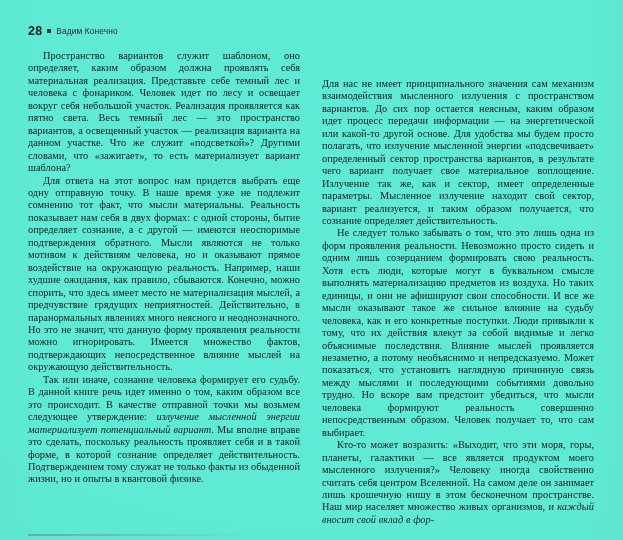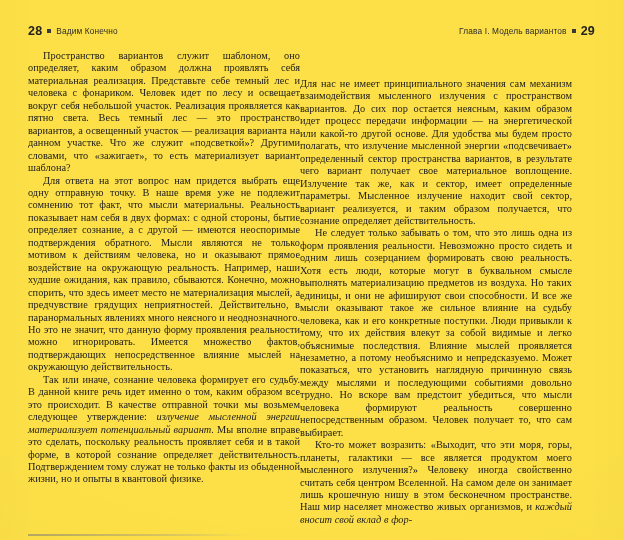--- a/index.html
+++ b/index.html
@@ -12,21 +12,21 @@
     width: 623px;
     height: 540px;
     overflow: hidden;
     font-family: "Liberation Serif", "DejaVu Serif", serif;
     color: #1a1a1a;
   }
   .page {
     position: relative;
     width: 623px;
     height: 540px;
-    background: #fde047;
+    background: #5eead4;
     box-sizing: border-box;
   }
   
   .paper-tone {
     position: absolute;
     inset: 0;
     background:
       radial-gradient(ellipse 120% 90% at 50% 40%, rgba(255,255,255,0) 60%, rgba(0,0,0,0.018) 100%),
       linear-gradient(90deg, rgba(0,0,0,0.012) 0%, rgba(255,255,255,0) 6%, rgba(255,255,255,0) 94%, rgba(0,0,0,0.012) 100%);
     pointer-events: none;
@@ -71,20 +71,21 @@
     top: 0px;
   }
 
   
   .columns {
     position: absolute;
     top: 50px;
     left: 28px;
     width: 567px;
     display: flex;
+    gap: 22px;
   }
   .col {
     width: 272px;
   }
   p {
     margin: 0;
     font-size: 10.35px;
     line-height: 12.45px;
     text-align: justify;
     text-justify: inter-word;
@@ -101,25 +102,20 @@
 
 <div class="page">
   <div class="paper-tone"></div>
 
   <div class="running-head left">
     <span class="folio">28</span>
     <span class="head-bullet"></span>
     <span>Вадим Конечно</span>
   </div>
 
-  <div class="running-head right">
-    <span>Глава I. Модель вариантов</span>
-    <span class="head-bullet"></span>
-    <span class="folio">29</span>
-  </div>
 
   <div class="columns">
     <div class="col" id="col-left">
         <p class="indent"><span>Пространство вариантов служит шаблоном, оно определяет, каким образом должна проявлять себя материальная реализация. Представьте себе темный лес и человека с фонариком. Человек идет по лесу и освещает вокруг себя небольшой участок. Реализация проявляется как пятно света. Весь темный лес — это пространство вариантов, а освещенный участок — реализация варианта на данном участке. Что же служит «подсветкой»? Другими словами, что «зажигает», то есть материализует вариант шаблона?</span></p>
         <p class="indent"><span>Для ответа на этот вопрос нам придется выбрать еще одну отправную точку. В наше время уже не подлежит сомнению тот факт, что мысли материальны. Реальность показывает нам себя в двух формах: с одной стороны, бытие определяет сознание, а с другой — имеются неоспоримые подтверждения обратного. Мысли являются не только мотивом к действиям человека, но и оказывают прямое воздействие на окружающую реальность. Например, наши худшие ожидания, как правило, сбываются. Конечно, можно спорить, что здесь имеет место не материализация мыслей, а предчувствие грядущих неприятностей. Действительно, в паранормальных явлениях много неясного и неоднозначного. Но это не значит, что данную форму проявления реальности можно игнорировать. Имеется множество фактов, подтверждающих непосредственное влияние мыслей на окружающую действительность.</span></p>
         <p class="indent"><span>Так или иначе, сознание человека формирует его судьбу. В данной книге речь идет именно о том, каким образом все это происходит. В качестве отправной точки мы возьмем следующее утверждение: </span><em>излучение мысленной энергии материализует потенциальный вариант</em><span>. Мы вполне вправе это сделать, поскольку реальность проявляет себя и в такой форме, в которой сознание определяет действительность. Подтверждением тому служат не только факты из обыденной жизни, но и опыты в квантовой физике.</span></p>
       </div>
     <div class="col" id="col-right">
         <p class="cont"><span>Для нас не имеет принципиального значения сам механизм взаимодействия мысленного излучения с пространством вариантов. До сих пор остается неясным, каким образом идет процесс передачи информации — на энергетической или какой-то другой основе. Для удобства мы будем просто полагать, что излучение мысленной энергии «подсвечивает» определенный сектор пространства вариантов, в результате чего вариант получает свое материальное воплощение. Излучение так же, как и сектор, имеет определенные параметры. Мысленное излучение находит свой сектор, вариант реализуется, и таким образом получается, что сознание определяет действительность.</span></p>
         <p class="indent"><span>Не следует только забывать о том, что это лишь одна из форм проявления реальности. Невозможно просто сидеть и одним лишь созерцанием формировать свою реальность. Хотя есть люди, которые могут в буквальном смысле выполнять материализацию предметов из воздуха. Но таких единицы, и они не афишируют свои способности. И все же мысли оказывают такое же сильное влияние на судьбу человека, как и его конкретные поступки. Люди привыкли к тому, что их действия влекут за собой видимые и легко объяснимые последствия. Влияние мыслей проявляется незаметно, а потому необъяснимо и непредсказуемо. Может показаться, что установить наглядную причинную связь между мыслями и последующими событиями довольно трудно. Но вскоре вам предстоит убедиться, что мысли человека формируют реальность совершенно непосредственным образом. Человек получает то, что сам выбирает.</span></p>

